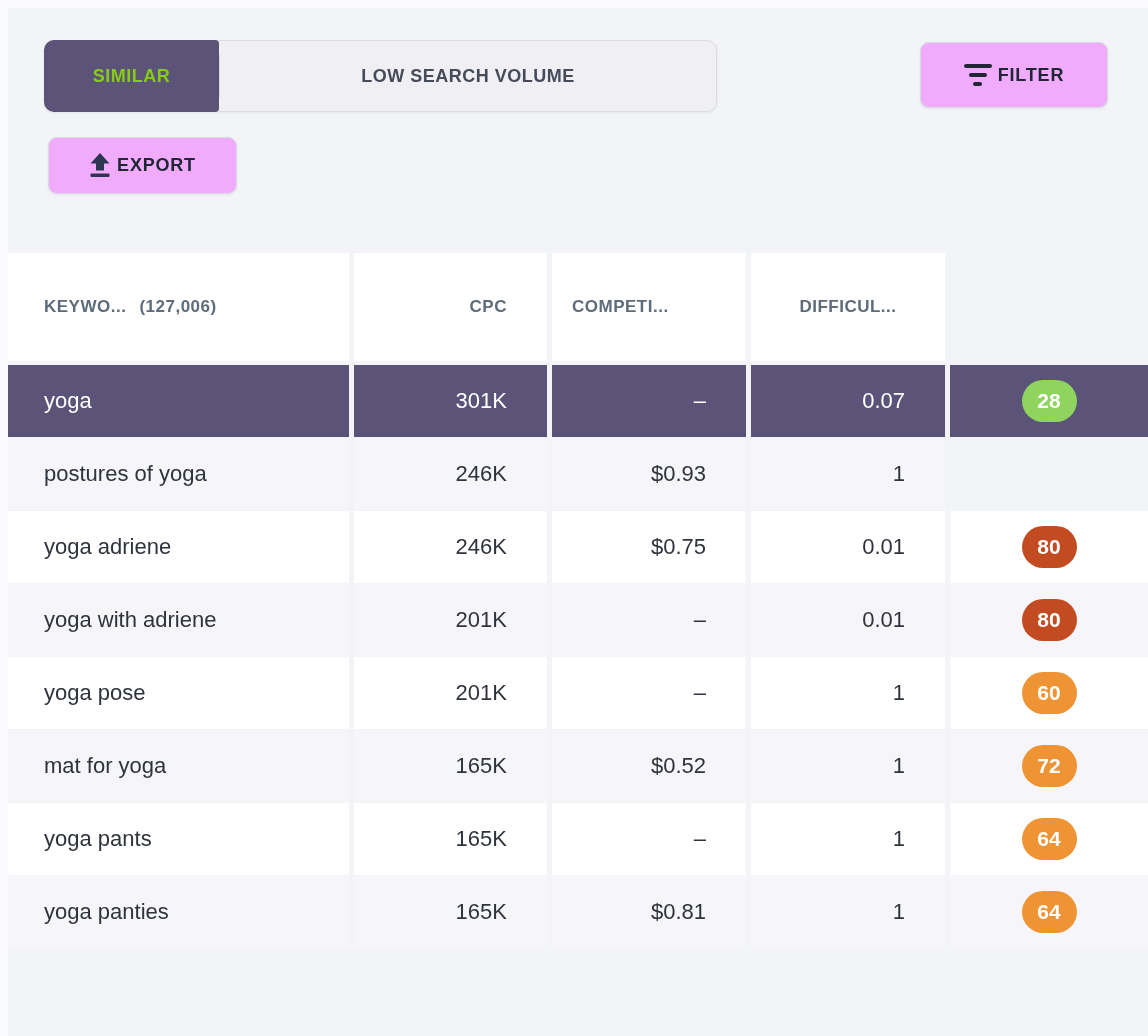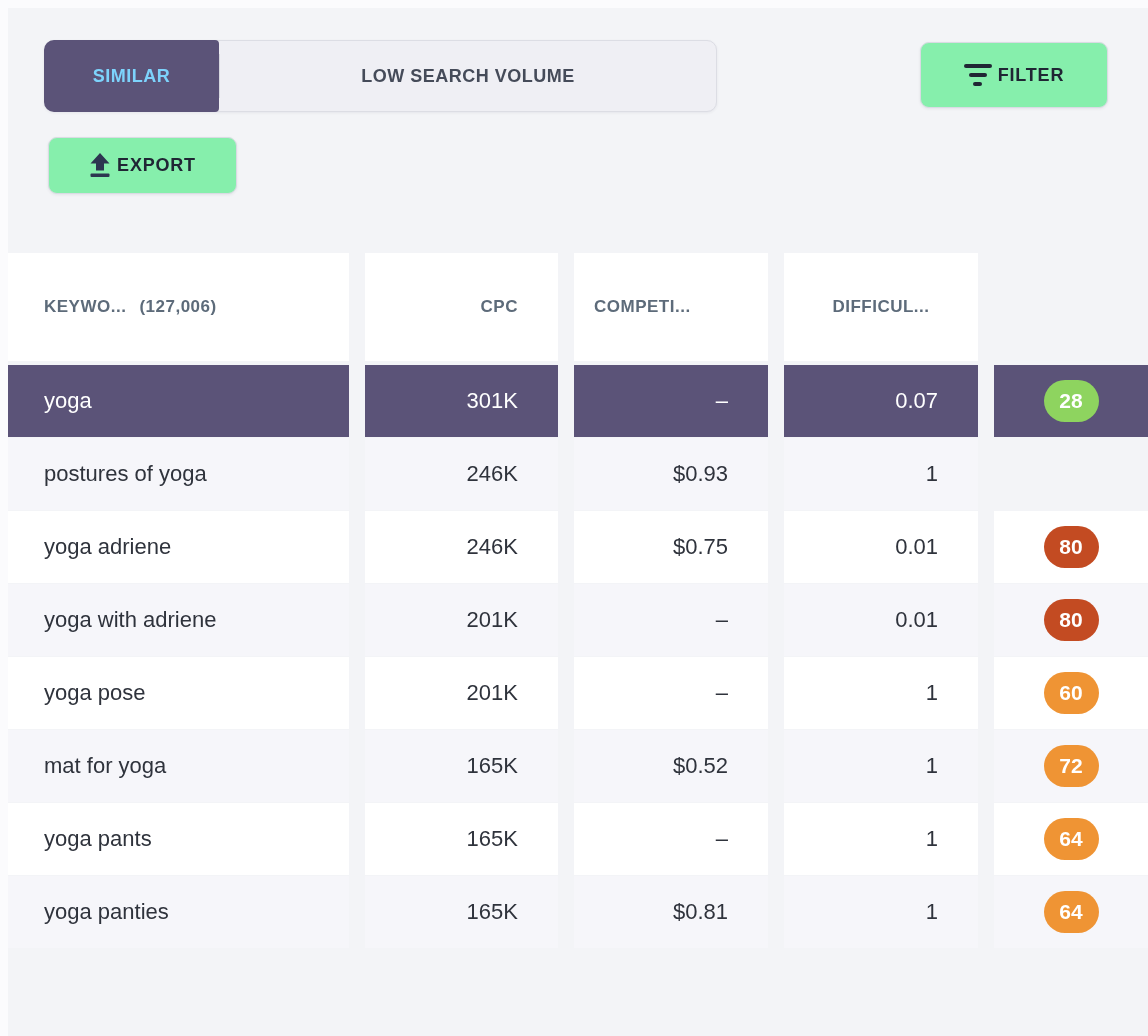--- a/index.html
+++ b/index.html
@@ -22,49 +22,49 @@
     box-shadow:0 1px 3px rgba(40,40,70,.07);
   }
   .tab {
     border:none; background:transparent; cursor:pointer;
     font-family:inherit; font-size:18px; font-weight:600;
     letter-spacing:.5px; color:#454b59;
     display:flex; align-items:center; justify-content:center;
   }
   .tab.active {
     width:175px; margin:-1px 0 -1px -1px;
-    background:var(--accent_purple); color:#7dd3fc;
+    background:var(--accent_purple); color:#84cc16;
     border-radius:10px 4px 4px 10px;
   }
   .tab.mid { width:176px; }
   .tab.wide { flex:1; }
   .tab-divider { width:1px; background:#d7d8e0; margin:13px 0; }
 
   .btn {
     position:absolute; display:flex; align-items:center; justify-content:center;
-    gap:6px; background:#86efac; border:1px solid #d9dbe3; border-radius:9px;
+    gap:6px; background:#f0abfc; border:1px solid #d9dbe3; border-radius:9px;
     box-shadow:0 1px 3px rgba(40,40,70,.08); cursor:pointer;
     font-family:inherit; font-size:18px; font-weight:600;
     letter-spacing:.8px; color:#202634;
   }
   .filter-btn { left:912px; top:34px; width:188px; height:66px; }
   .export-btn { left:40px; top:129px; width:189px; height:57px; }
 
   .filter-icon { display:flex; flex-direction:column; align-items:center; gap:5px; }
   .filter-icon i { display:block; height:4px; border-radius:2px; background:#202634; }
   .filter-icon i:nth-child(1){ width:28px; }
   .filter-icon i:nth-child(2){ width:18px; }
   .filter-icon i:nth-child(3){ width:9px; }
 
   
   .table { position:absolute; left:0; top:245px; width:1140px; }
   .thead, .tr {
     display:grid;
     grid-template-columns:341px 193px 194px 194px 1fr;
-    column-gap:16px;
+    column-gap:5px;
   }
   .thead { height:108px; margin-bottom:4px; }
   .tr { height:72px; margin-bottom:1px; }
 
   .th {
     background:#fff; display:flex; align-items:center;
     font-size:17px; font-weight:700; letter-spacing:.5px; color:#5d6b7a;
     white-space:nowrap;
   }
   .th-keyword { padding-left:36px; gap:13px; }

